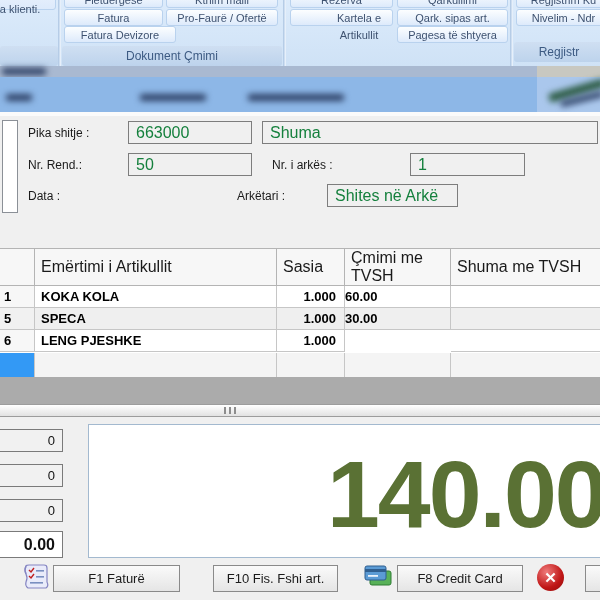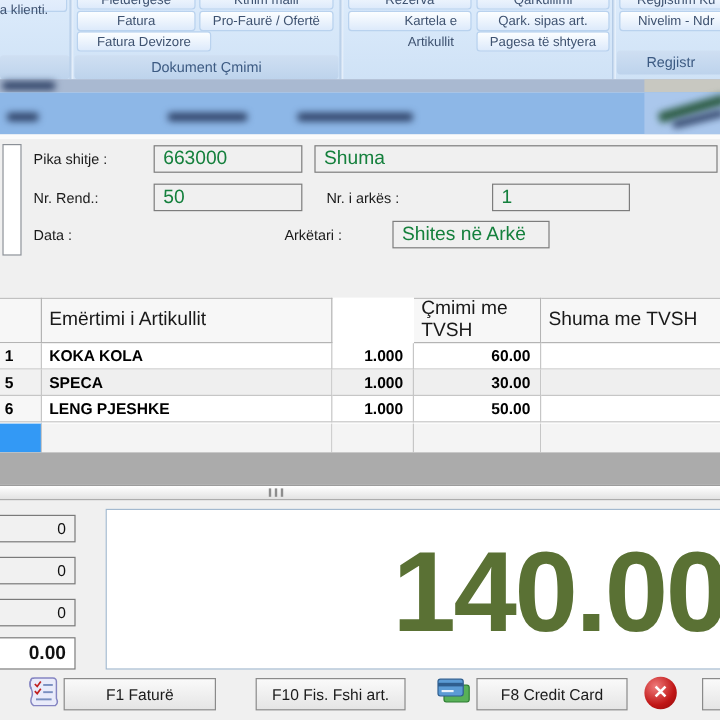--- a/index.html
+++ b/index.html
@@ -40,21 +40,21 @@
   .gh-cell{position:absolute;top:0;height:38px;background:#f7f7f7;border-top:1px solid #b4b4b4;
     border-right:1px solid #b4b4b4;border-bottom:1px solid #b4b4b4;box-sizing:border-box;
     font-size:16px;color:#1a1a1a;display:flex;align-items:center;padding:0 6px;}
   .grow{position:absolute;left:0;width:600px;height:22px;}
   .g-cell{position:absolute;top:0;height:22px;border-right:1px solid #c6c6c6;
     border-bottom:1px solid #c6c6c6;box-sizing:border-box;font-size:13px;font-weight:bold;
     color:#000;line-height:21px;white-space:nowrap;overflow:hidden;}
   .c0{left:0;width:35px;background:#f7f7f7;padding-left:4px;}
   .c1{left:35px;width:242px;padding-left:6px;}
   .c2{left:277px;width:68px;text-align:right;padding-right:8px;}
-  .c3{left:345px;width:106px;text-align:right;padding-right:8px;}
+  .c3{left:345px;width:106px;text-align:left;padding-right:8px;}
   .c4{left:451px;width:205px;text-align:right;padding-right:8px;}
   .row-alt .g-cell{background:#efefef;}
   .row-alt .g-cell.c0{background:#f1f1f1;}
   .empty-row .g-cell{background:#f4f4f4;border-bottom:none;}
   .empty-row .g-cell.c0{background:#3399f5;}
   .gray-band{position:absolute;left:0;top:377px;width:600px;height:27px;background:#ababab;}
   
   .splitter{position:absolute;left:0;top:404px;width:600px;height:13px;
     background:linear-gradient(#ffffff,#e2e2e2);border-top:1px solid #9c9c9c;
     border-bottom:1px solid #9c9c9c;box-sizing:border-box;}
@@ -136,20 +136,21 @@
 
     <div class="flabel" style="left:28px;top:73px;">Data :</div>
     <div class="flabel" style="left:237px;top:73px;">Arkëtari :</div>
     <div class="fbox" style="left:327px;top:68px;width:131px;">Shites në Arkë</div>
   </div>
 
   <div class="grid">
     <div class="ghead">
       <div class="gh-cell" style="left:0;width:35px;"></div>
       <div class="gh-cell" style="left:35px;width:242px;">Emërtimi i Artikullit</div>
+      <div class="gh-cell" style="left:277px;width:68px;">Sasia</div>
       <div class="gh-cell" style="left:345px;width:106px;">Çmimi me TVSH</div>
       <div class="gh-cell" style="left:451px;width:149px;border-right:none;">Shuma me TVSH</div>
     </div>
 
     <div class="grow" style="top:38px;">
       <div class="g-cell c0">1</div>
       <div class="g-cell c1">KOKA KOLA</div>
       <div class="g-cell c2">1.000</div>
       <div class="g-cell c3">60.00</div>
       <div class="g-cell c4">60.00</div>
@@ -158,21 +159,20 @@
       <div class="g-cell c0">5</div>
       <div class="g-cell c1">SPECA</div>
       <div class="g-cell c2">1.000</div>
       <div class="g-cell c3">30.00</div>
       <div class="g-cell c4">30.00</div>
     </div>
     <div class="grow" style="top:82px;">
       <div class="g-cell c0">6</div>
       <div class="g-cell c1">LENG PJESHKE</div>
       <div class="g-cell c2">1.000</div>
-      <div class="g-cell c3">50.00</div>
       <div class="g-cell c4">50.00</div>
     </div>
     <div class="grow empty-row" style="top:105px;height:24px;">
       <div class="g-cell c0" style="height:24px;"></div>
       <div class="g-cell c1" style="height:24px;"></div>
       <div class="g-cell c2" style="height:24px;"></div>
       <div class="g-cell c3" style="height:24px;"></div>
       <div class="g-cell c4" style="height:24px;"></div>
     </div>
   </div>

